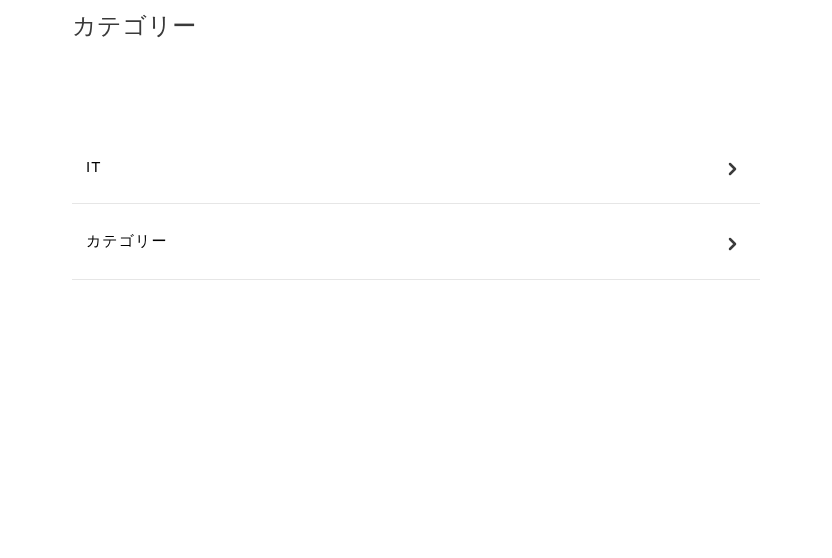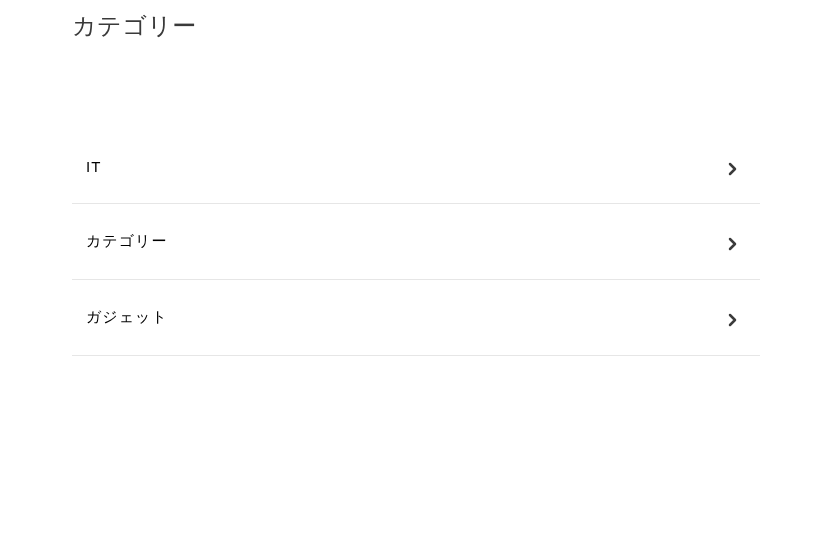--- a/index.html
+++ b/index.html
@@ -69,25 +69,17 @@
 
     <li class="category-item">
       <span class="category-label">カテゴリー</span>
       <span class="chevron">
         <svg width="10" height="14" viewBox="0 0 10 14">
             <path d="M2 2 L7 7 L2 12" stroke="#3b3b3b" stroke-width="2.5" fill="none" stroke-linecap="round" stroke-linejoin="round"></path>
           </svg>
       </span>
     </li>
 
-    <li class="category-item">
-      <span class="category-label">ガジェット</span>
-      <span class="chevron">
-        <svg width="10" height="14" viewBox="0 0 10 14">
-            <path d="M2 2 L7 7 L2 12" stroke="#3b3b3b" stroke-width="2.5" fill="none" stroke-linecap="round" stroke-linejoin="round"></path>
-          </svg>
-      </span>
-    </li>
 
 
 
   </ul>
 </div>
 
 </body></html>

